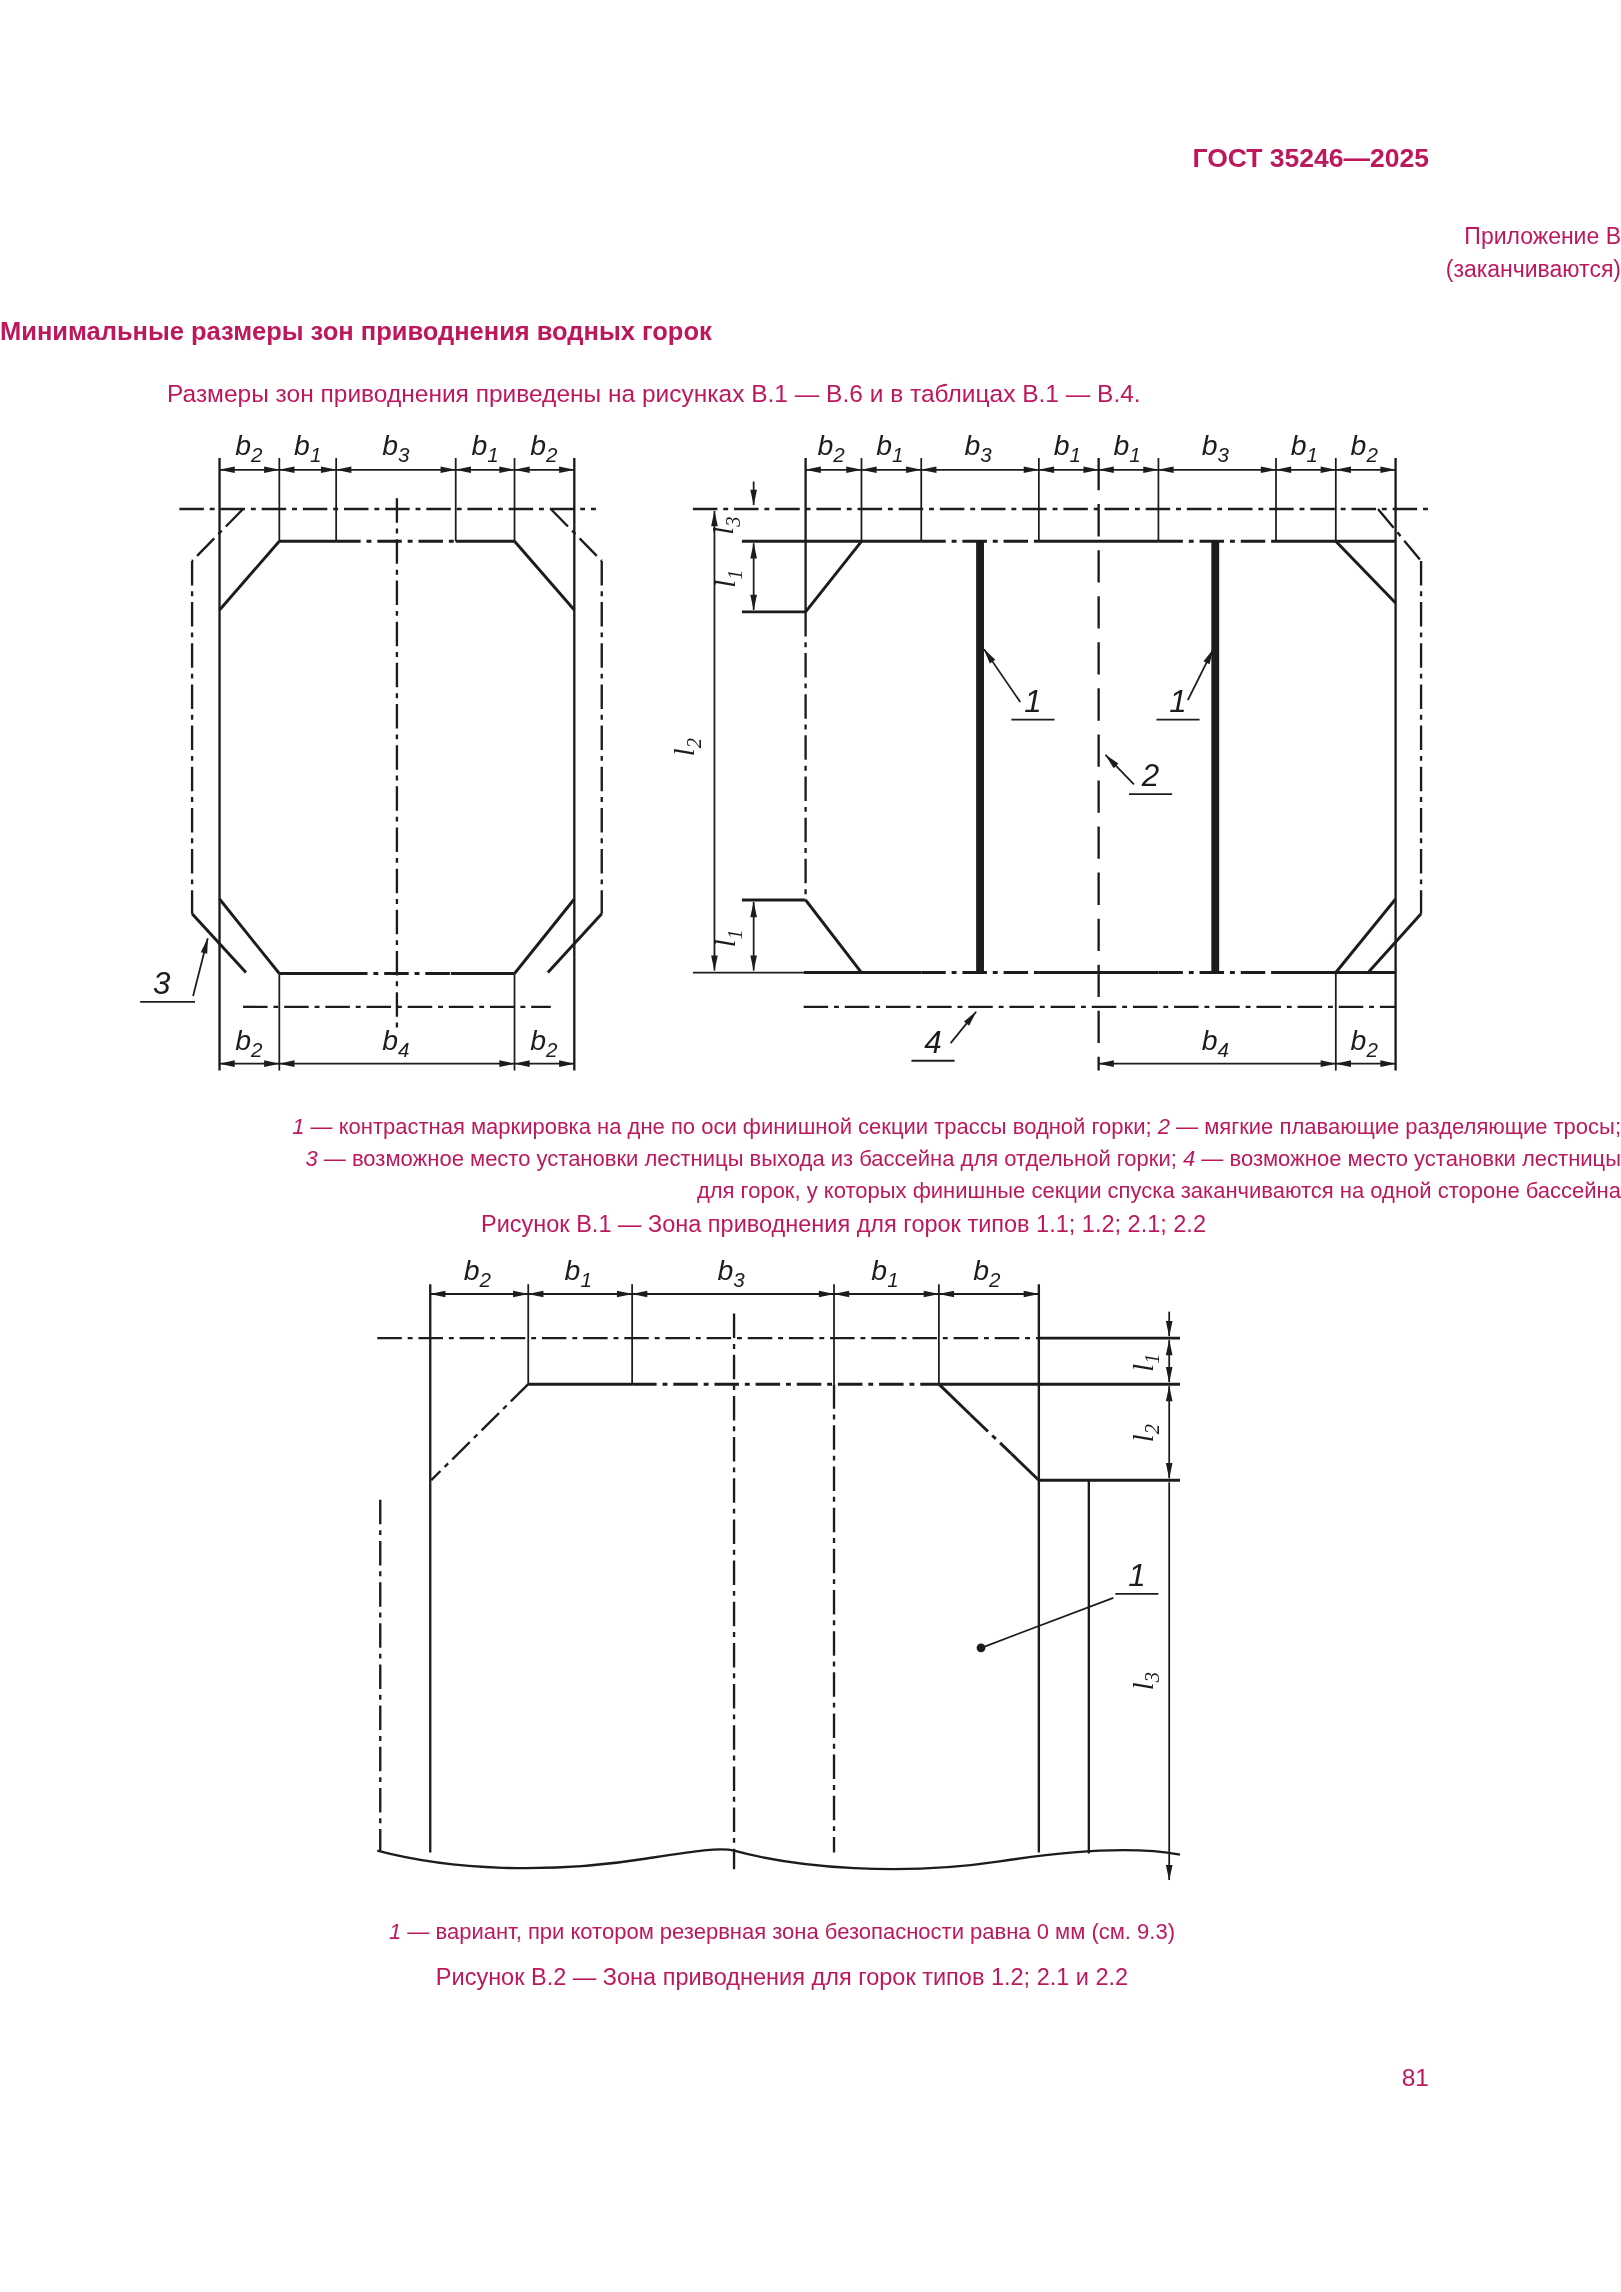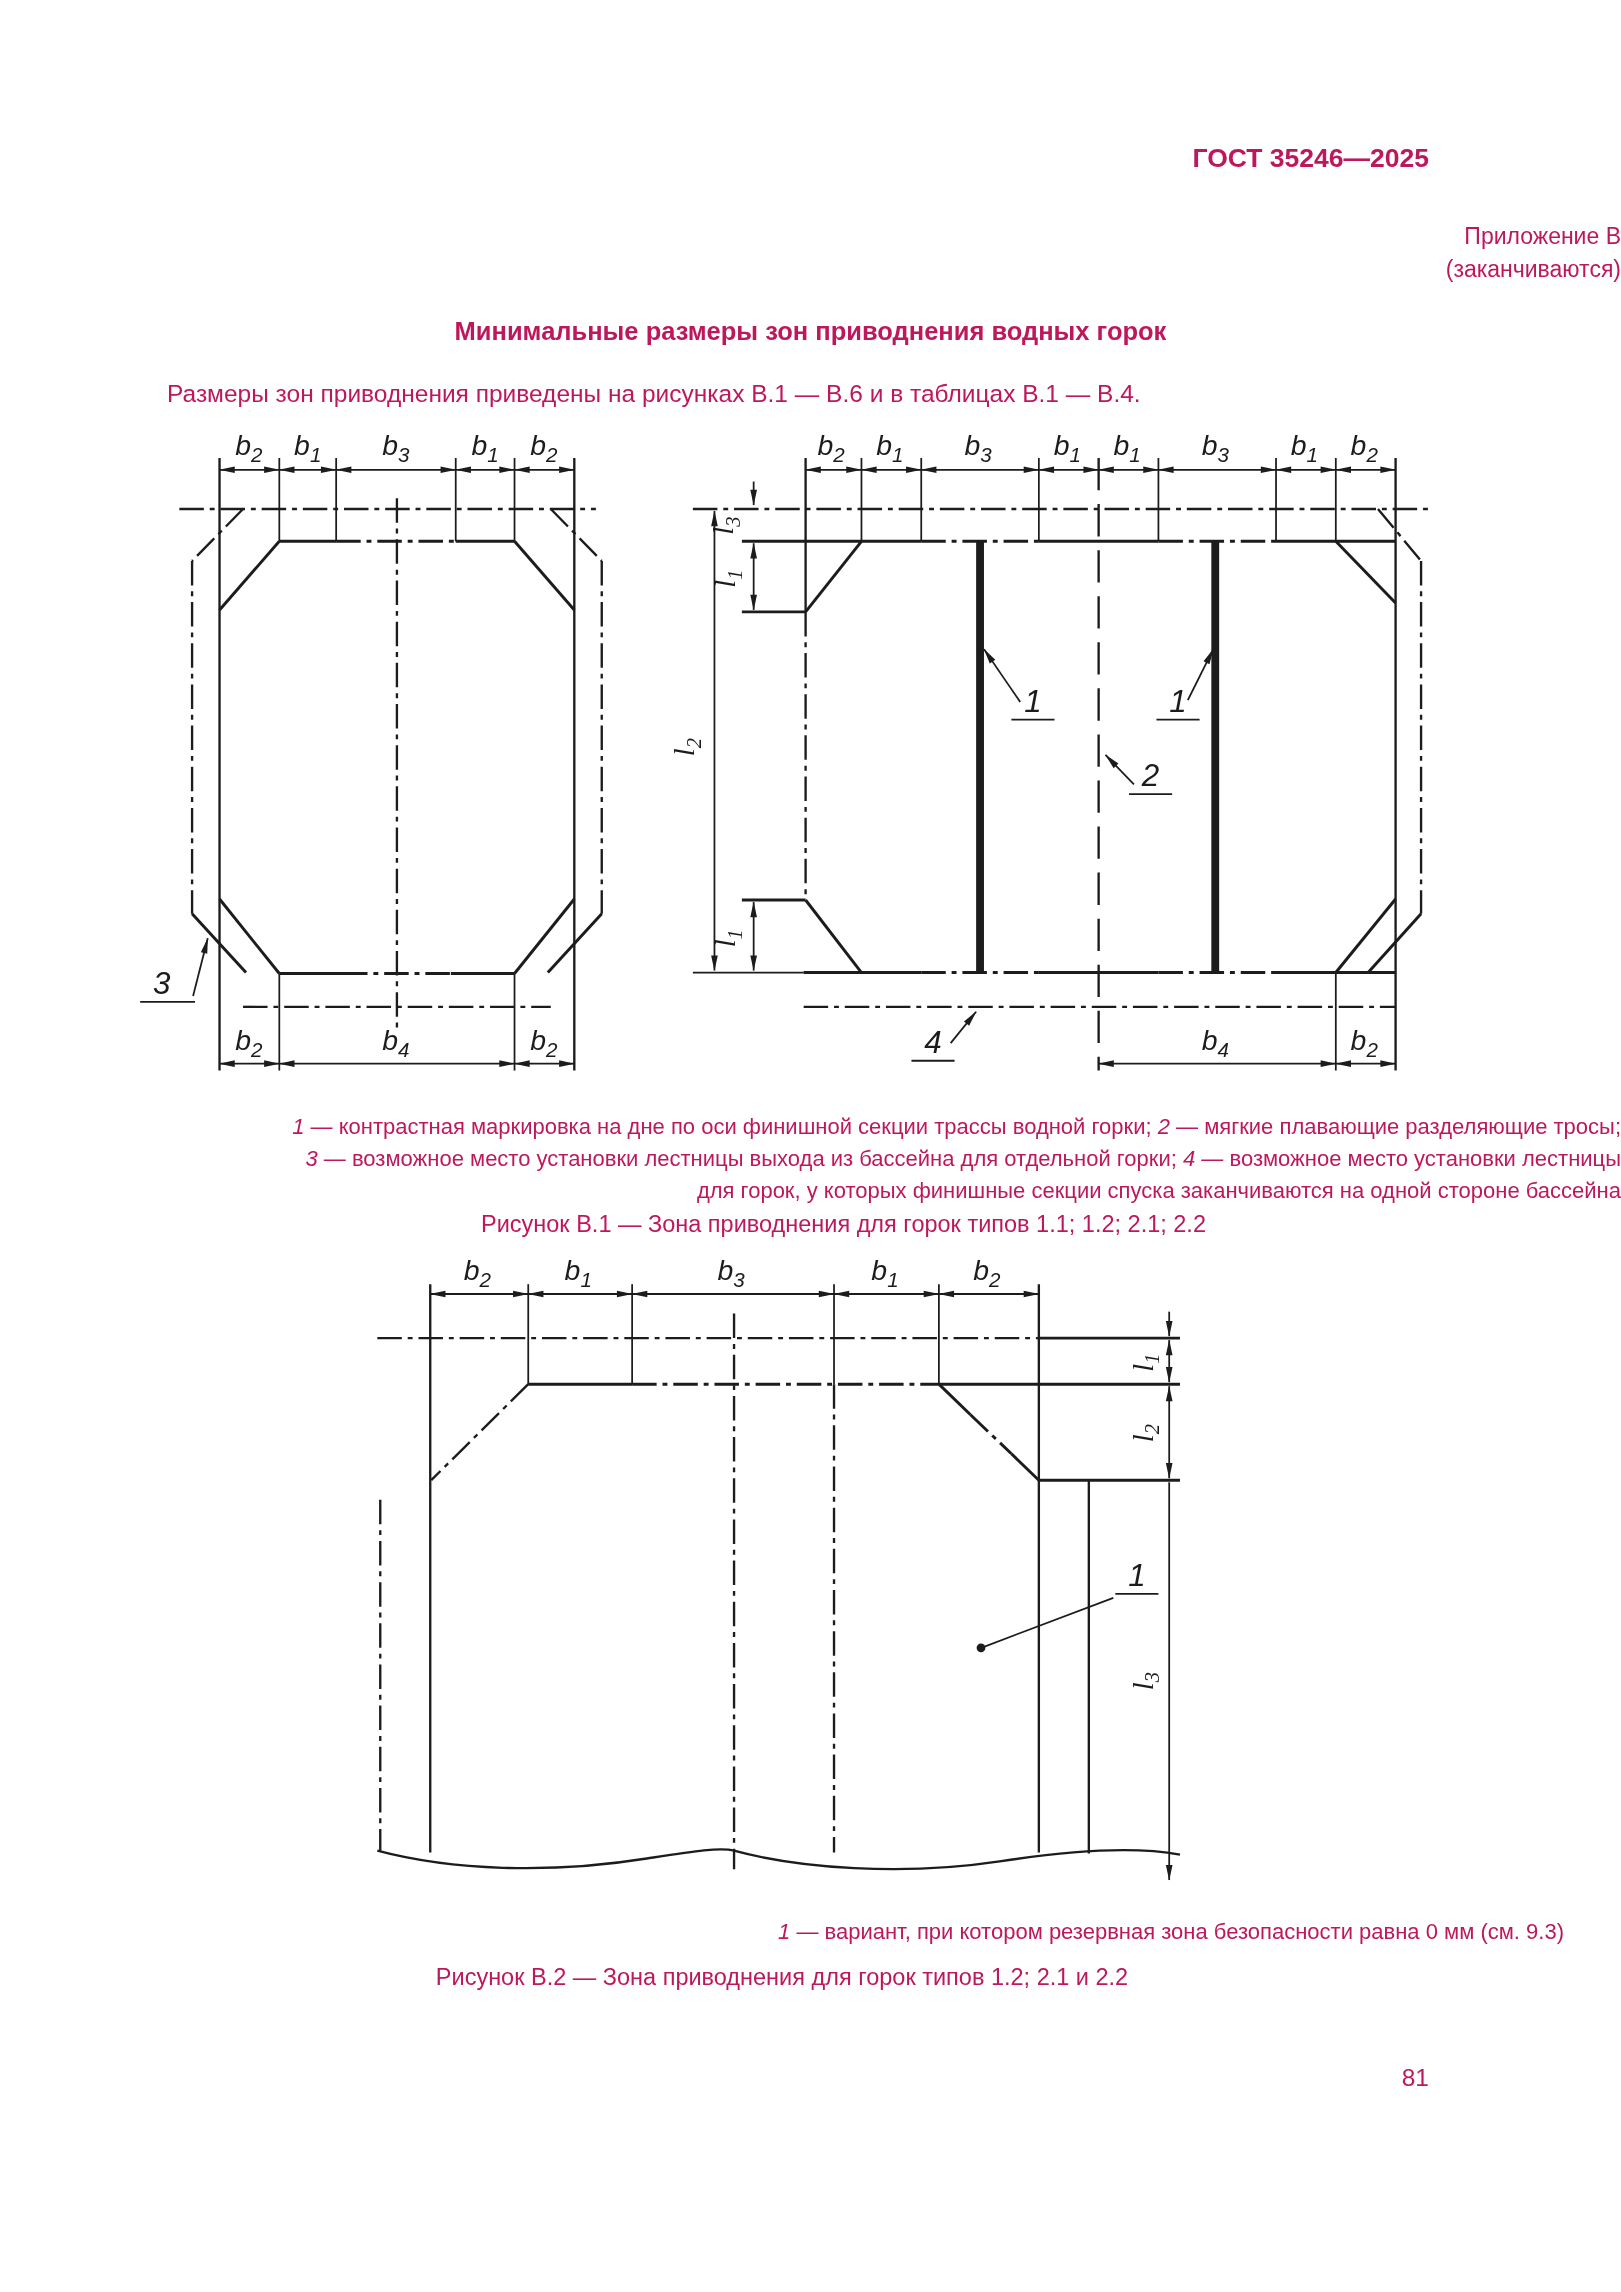--- a/index.html
+++ b/index.html
@@ -1,24 +1,24 @@
 <!DOCTYPE html>
 <html><head>
 <meta charset="utf-8">
 <style>
   html,body{margin:0;padding:0;background:#e8e8e8;}
   .page{position:relative;width:1621px;height:2293px;background:#ffffff;margin:0 auto;
         font-family:"Liberation Sans",sans-serif;color:#be185d;overflow:hidden;}
   .abs{position:absolute;}
   .hdr{font-size:26.5px;font-weight:bold;}
   .appname{width:100%;text-align:right;font-size:23px;font-weight:normal;}
-  .doctitle{width:100%;text-align:center;font-size:25.5px;font-weight:bold;}
+  .doctitle{width:100%;font-size:25.5px;font-weight:bold;}
   .intro{font-size:24.5px;}
   .legend{width:100%;text-align:right;font-size:22px;line-height:32px;}
-  .legend2{width:1564px;text-align:right;font-size:22px;}
+  .legend2{width:1564px;text-align:center;font-size:22px;}
   .figcap{width:100%;text-align:center;font-size:23.5px;}
   .figcap2{width:1564px;text-align:center;font-size:23.5px;}
   .pagenum{font-size:24.5px;}
   .it{font-style:italic;}
   svg{position:absolute;left:0;top:0;}
   
   .o{stroke:#1c1c1c;stroke-width:3;fill:none;stroke-linecap:butt;}
   .m{stroke:#1c1c1c;stroke-width:2.4;fill:none;}
   .t{stroke:#1c1c1c;stroke-width:1.8;fill:none;}
   .dd{stroke-dasharray:25 6 5 6;}

